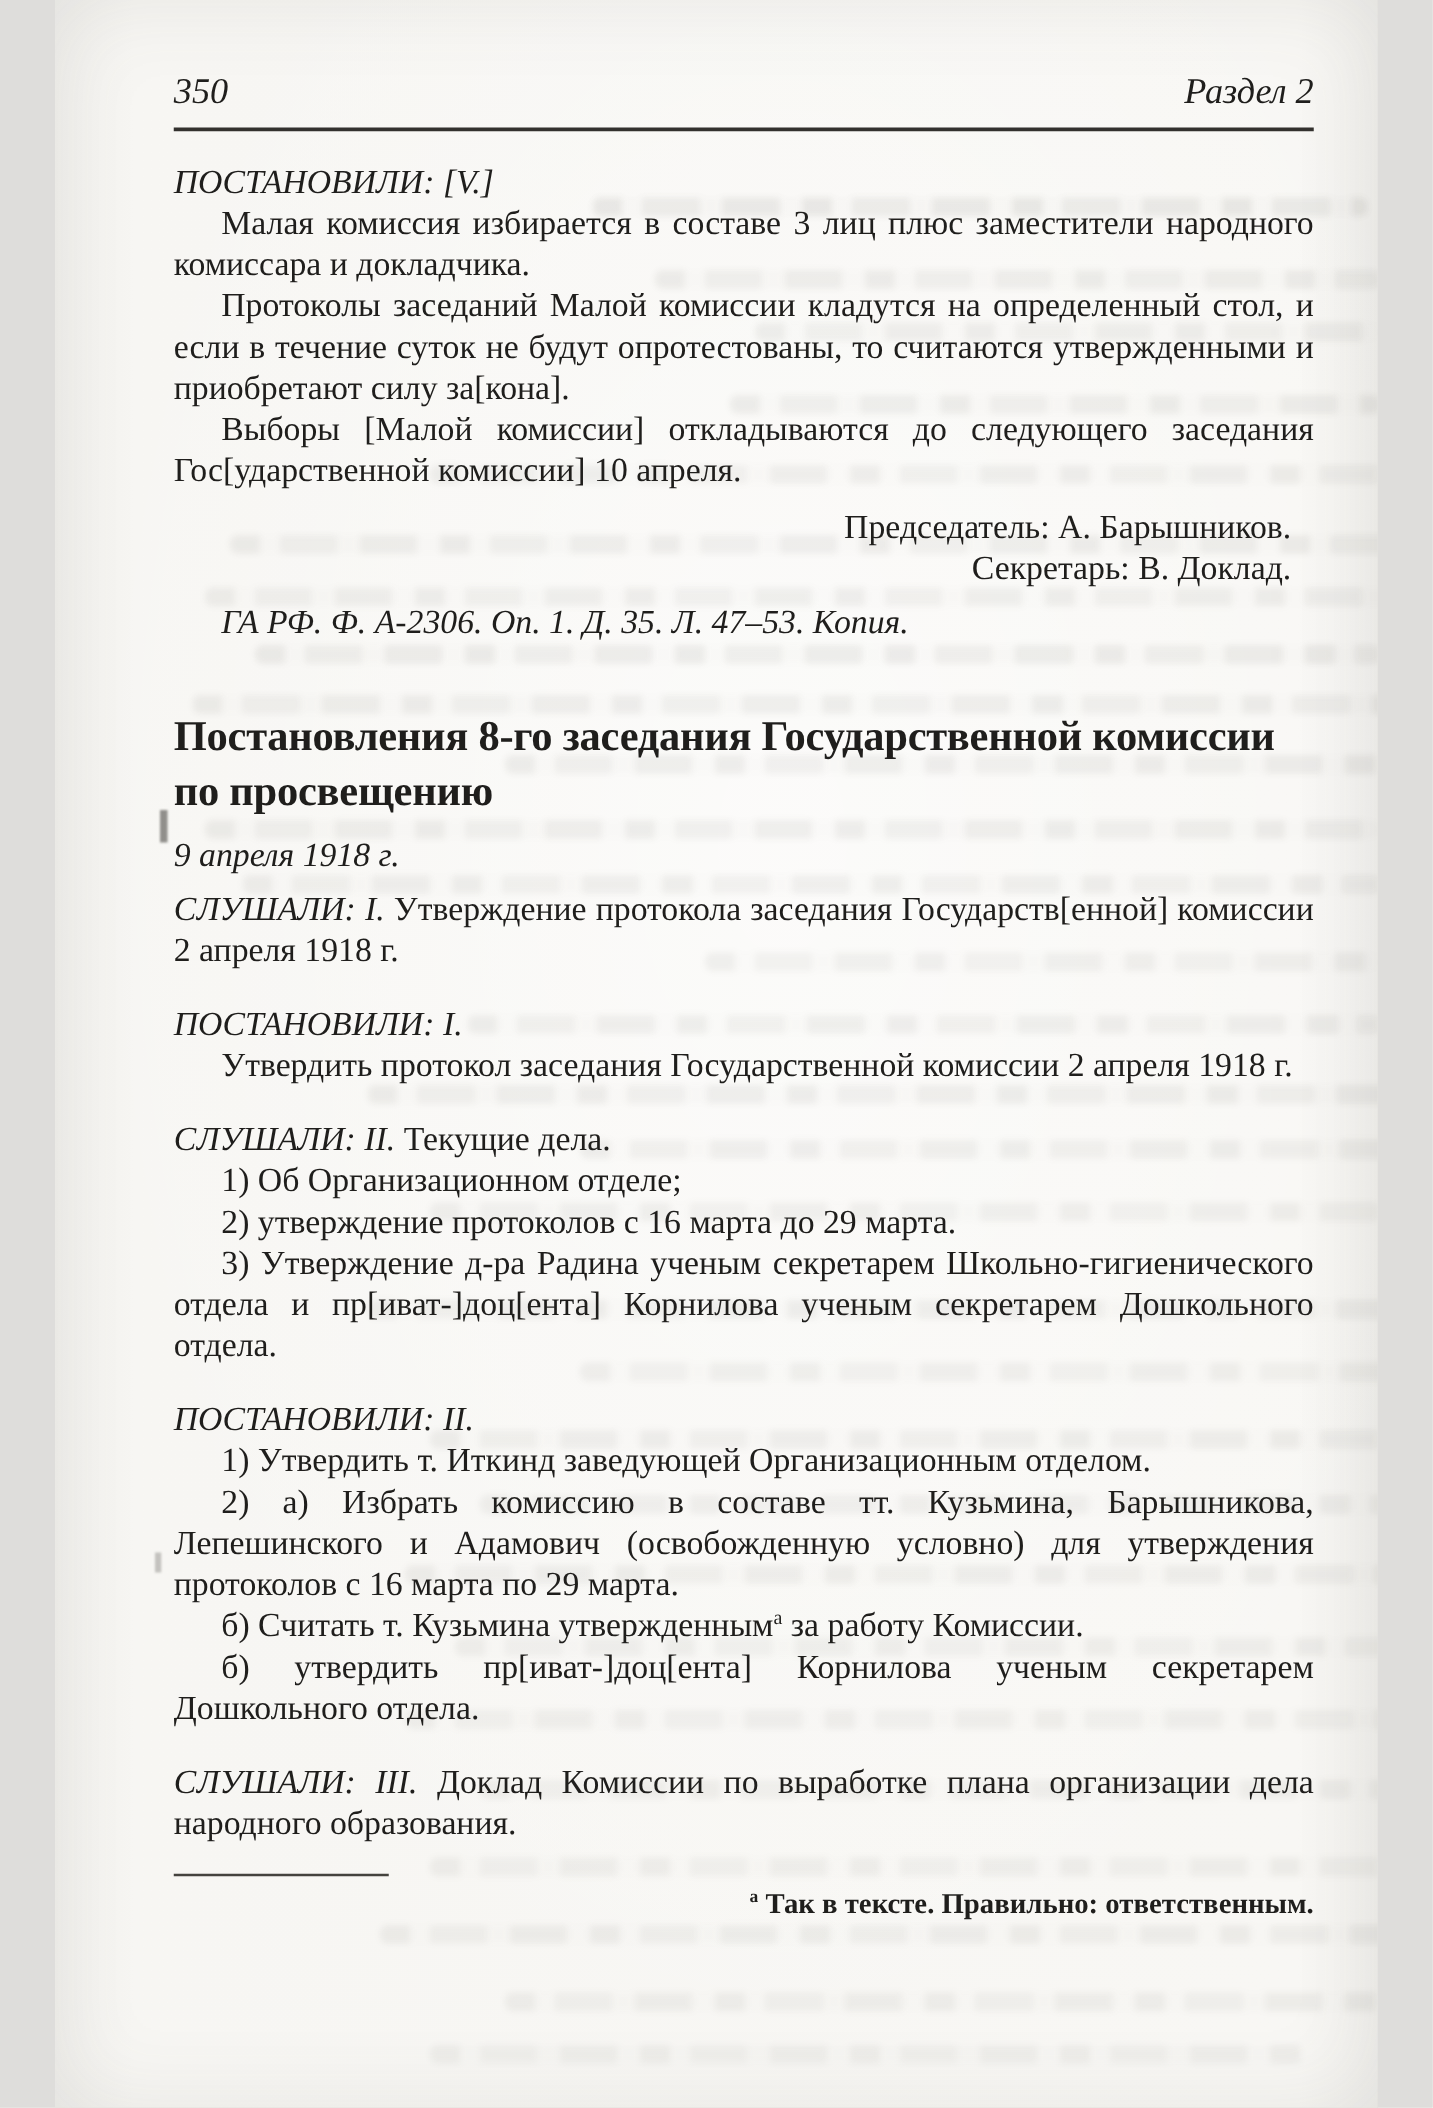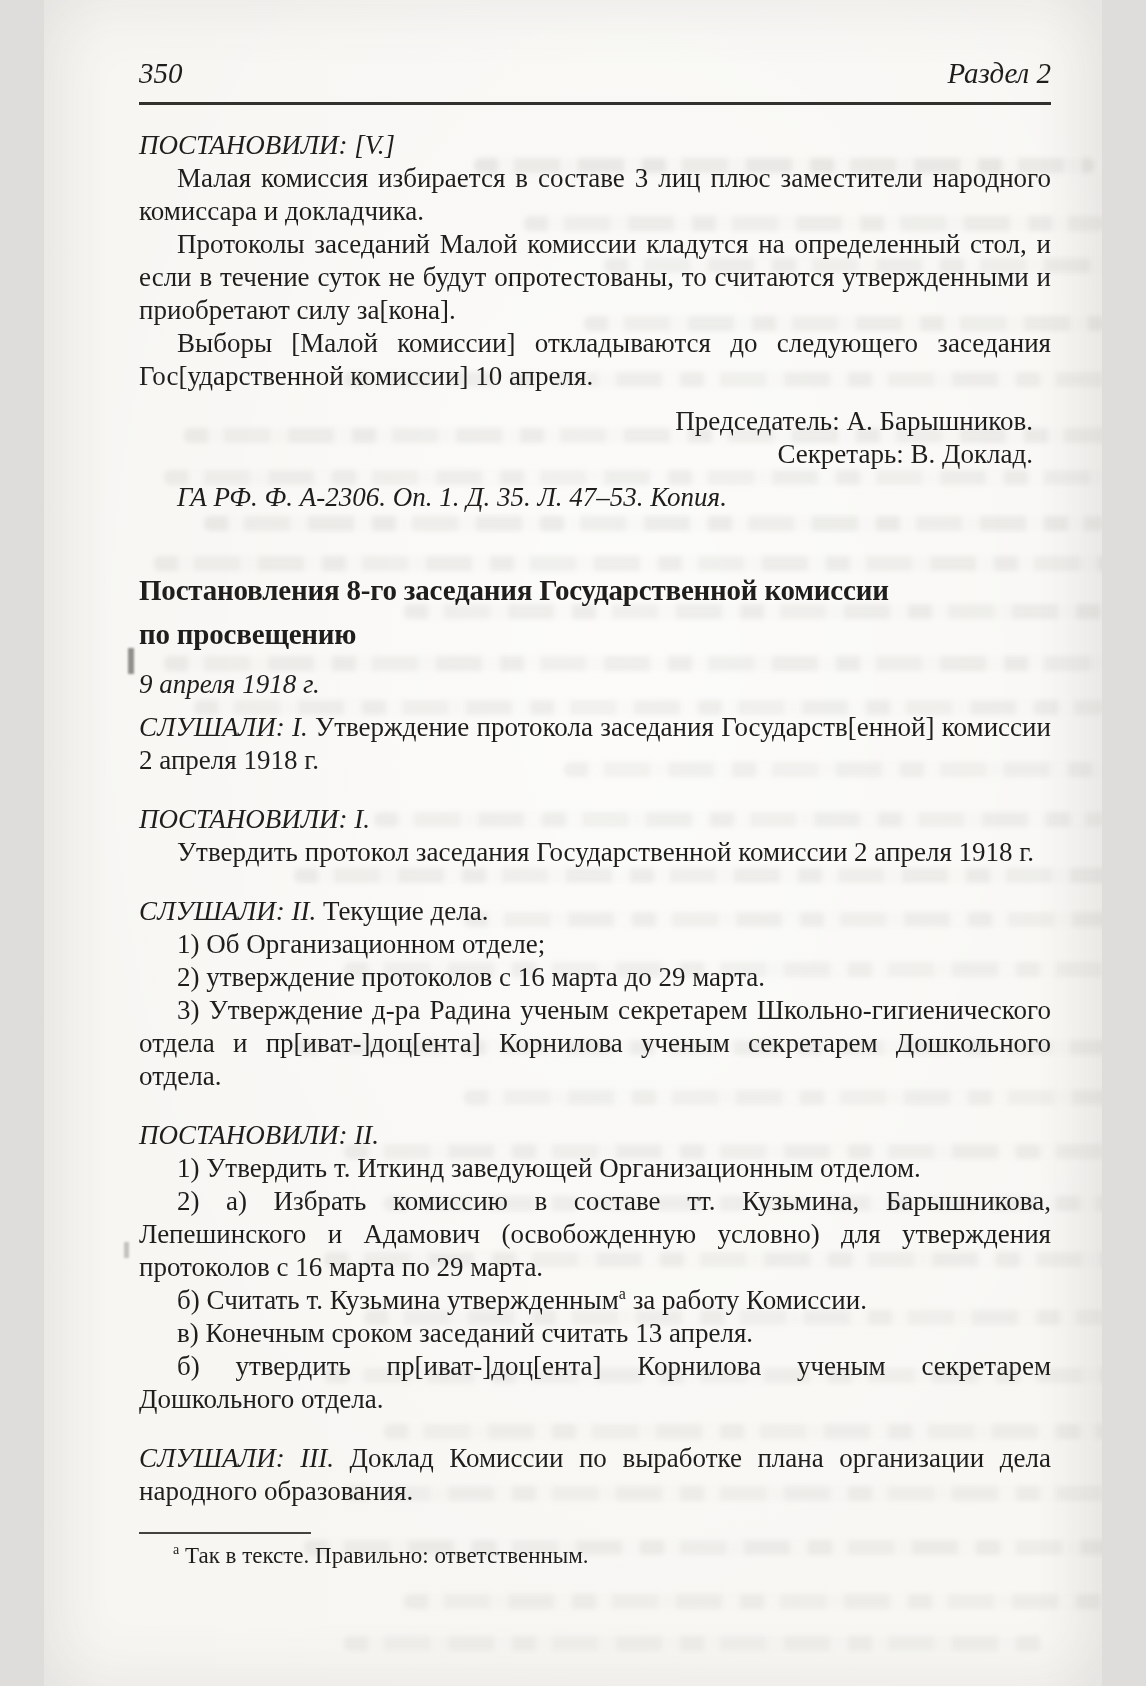--- a/index.html
+++ b/index.html
@@ -33,29 +33,29 @@
   .label { font-style: italic; }
   .gap-sm { margin-top: 10px; }
   .gap-md { margin-top: 26px; }
 
   .doc1 { margin-top: 24px; }
   .signatures { margin-top: 12px; text-align: right; padding-right: 18px; }
   .signatures p { text-align: right; }
   .archive { margin-top: 10px; font-style: italic; text-indent: 38px; text-align: left; }
 
   .doc2 { margin-top: 54px; }
-  .doc-title { font-weight: bold; font-size: 29px; line-height: 44px; letter-spacing: -0.2px; text-align: left; }
+  .doc-title { font-weight: bold; font-size: 34px; line-height: 44px; letter-spacing: -0.2px; text-align: left; }
   .doc-date { margin-top: 12px; text-align: left; font-style: italic; }
 
   sup.fn { font-size: 16px; line-height: 0; vertical-align: super; }
 
   
   .footnote-block { margin-top: 24px; }
   .footnote-rule { width: 172px; border-top: 2px solid #44423e; margin-bottom: 8px; }
-  .footnote { font-size: 23px; line-height: 28px; text-indent: 34px; text-align: left; }
+  .footnote { font-size: 23px; line-height: 28px; text-indent: 34px; text-align: right; font-weight: bold; }
   .footnote sup.fn { font-size: 14px; }
 
   
   .ghost-layer { position: absolute; inset: 0; z-index: 1; pointer-events: none; }
   .ghost-line {
     position: absolute; height: 15px;
     background: repeating-linear-gradient(90deg,
       rgba(110,108,100,0.16) 0 24px, rgba(110,108,100,0.02) 24px 40px,
       rgba(110,108,100,0.13) 40px 86px, rgba(110,108,100,0.03) 86px 104px,
       rgba(110,108,100,0.15) 104px 150px, rgba(110,108,100,0.02) 150px 168px);
@@ -137,21 +137,20 @@
 
       <p class="gap-md"><span class="label">СЛУШАЛИ: II.</span><span> Текущие дела.</span></p>
       <p class="indent">1) Об Организационном отделе;</p>
       <p class="indent">2) утверждение протоколов с 16 марта до 29 марта.</p>
       <p class="indent">3) Утверждение д-ра Радина ученым секретарем Школьно-гигиенического отдела и пр[иват-]доц[ента] Корнилова ученым секретарем Дошкольного отдела.</p>
 
       <p class="label gap-md">ПОСТАНОВИЛИ: II.</p>
       <p class="indent">1) Утвердить т. Иткинд заведующей Организационным отделом.</p>
       <p class="indent">2) а) Избрать комиссию в составе тт. Кузьмина, Барышникова, Лепешинского и Адамович (освобожденную условно) для утверждения протоколов с 16 марта по 29 марта.</p>
       <p class="indent"><span>б) Считать т. Кузьмина утвержденным</span><sup class="fn">а</sup><span> за работу Комиссии.</span></p>
-      <p class="indent">в) Конечным сроком заседаний считать 13 апреля.</p>
       <p class="indent">б) утвердить пр[иват-]доц[ента] Корнилова ученым секретарем Дошкольного отдела.</p>
 
       <p class="gap-md"><span class="label">СЛУШАЛИ: III.</span><span> Доклад Комиссии по выработке плана организации дела народного образования.</span></p>
     </div>
 
     <div class="footnote-block">
       <div class="footnote-rule"></div>
       <p class="footnote"><sup class="fn">а</sup><span> Так в тексте. Правильно: ответственным.</span></p>
     </div>
 

